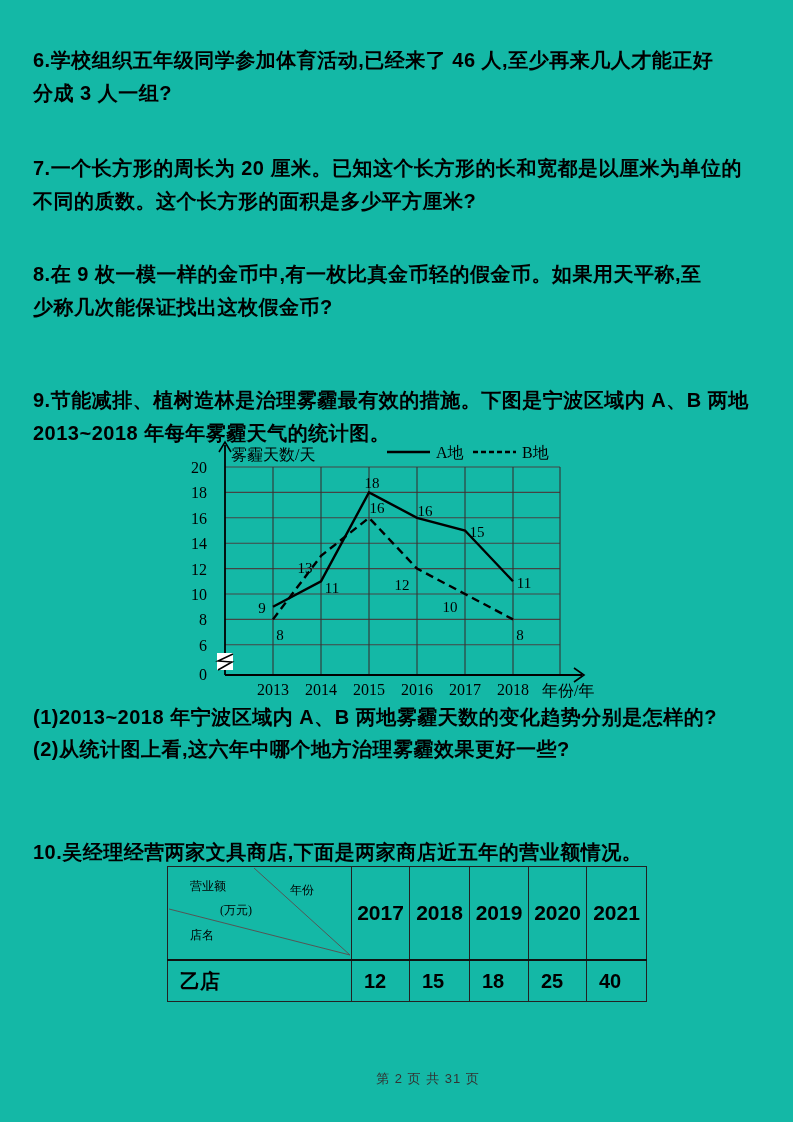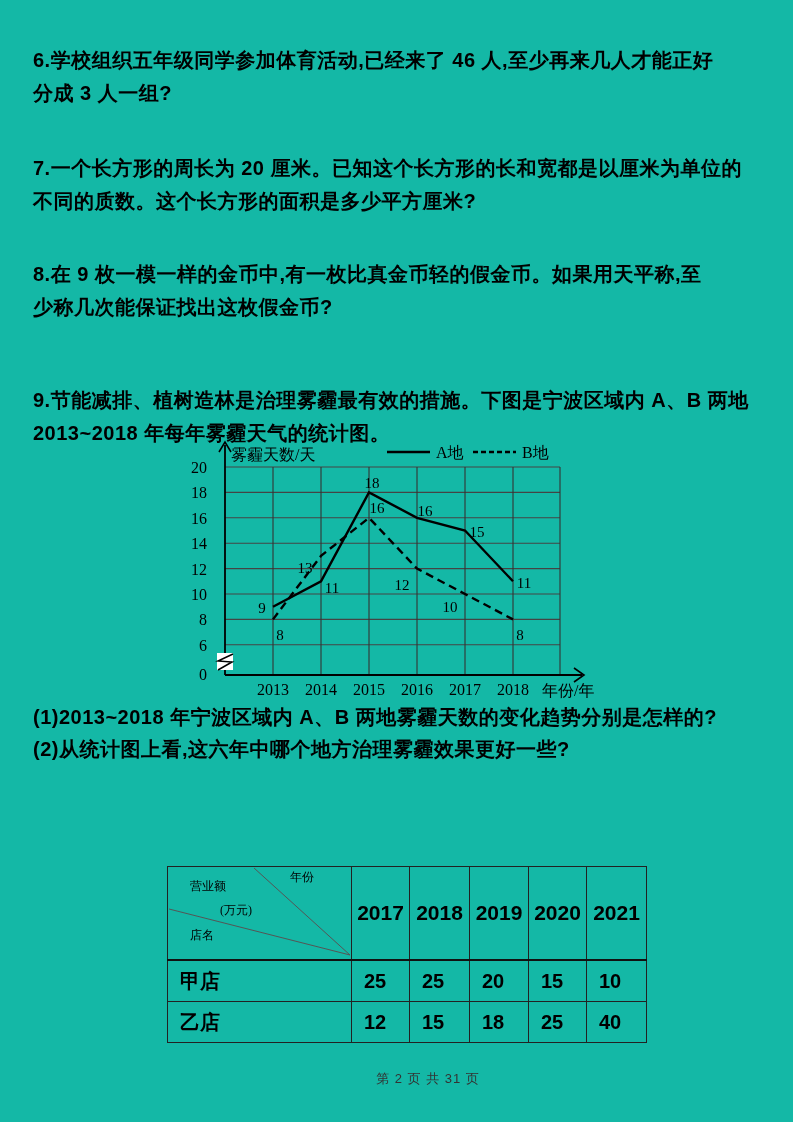--- a/index.html
+++ b/index.html
@@ -34,21 +34,21 @@
   td.corner{position:relative;width:183px;padding:0;}
   td.yh{width:55px;text-align:center;font-size:21px;font-weight:bold;}
   tr.data-row td{height:38px;font-size:20px;font-weight:bold;text-align:left;padding-left:12px;}
   td.name{padding-left:10px;}
   .corner svg{position:absolute;left:0;top:0;}
   .corner span{
     position:absolute;font-size:12px;font-weight:normal;
     font-family:"Liberation Serif",serif;white-space:nowrap;
   }
   .c-tl{left:22px;top:11px;}
-  .c-tr{left:122px;top:2px;}
+  .c-tr{left:122px;top:15px;}
   .c-unit{left:52px;top:35px;}
   .c-bl{left:22px;top:60px;}
   .footer{
     position:absolute;top:1070px;left:0;right:12px;
     text-align:center;padding-left:75px;
     font-size:13px;color:#333;letter-spacing:1px;
   }
 </style>
 </head>
 <body>
@@ -134,20 +134,23 @@
         <text x="270" y="174" text-anchor="middle" class="t-plabel">10</text>
         <text x="340" y="202.39999999999998" text-anchor="middle" class="t-plabel">8</text>
       </svg>
   </div>
 
   <div class="q" id="subq">
     <div>(1)2013~2018 年宁波区域内 A、B 两地雾霾天数的变化趋势分别是怎样的?</div>
     <div>(2)从统计图上看,这六年中哪个地方治理雾霾效果更好一些?</div>
   </div>
 
+  <div class="q" id="q10">
+    <div>10.吴经理经营两家文具商店,下面是两家商店近五年的营业额情况。</div>
+  </div>
 
   <div class="table-wrap">
     <table>
       <tbody>
           <tr class="hdr">
         <td class="corner">
           <svg width="183" height="90" viewBox="0 0 183 90">
             <line x1="86" y1="1" x2="182" y2="88" stroke="#555" stroke-width="1"></line>
             <line x1="1" y1="42" x2="182" y2="88" stroke="#555" stroke-width="1"></line>
           </svg>
@@ -156,28 +159,20 @@
           <span class="c-unit">(万元)</span>
           <span class="c-bl">店名</span>
         </td>
         <td class="yh" style="width:55px">2017</td>
         <td class="yh" style="width:57px">2018</td>
         <td class="yh" style="width:56px">2019</td>
         <td class="yh" style="width:55px">2020</td>
         <td class="yh" style="width:57px">2021</td>
       </tr>
       <tr class="data-row">
-        <td class="name">甲店</td>
-        <td>25</td>
-        <td>25</td>
-        <td>20</td>
-        <td>15</td>
-        <td>10</td>
-      </tr>
-      <tr class="data-row">
         <td class="name">乙店</td>
         <td>12</td>
         <td>15</td>
         <td>18</td>
         <td>25</td>
         <td>40</td>
       </tr>
     </tbody>
       </table>
   </div>

